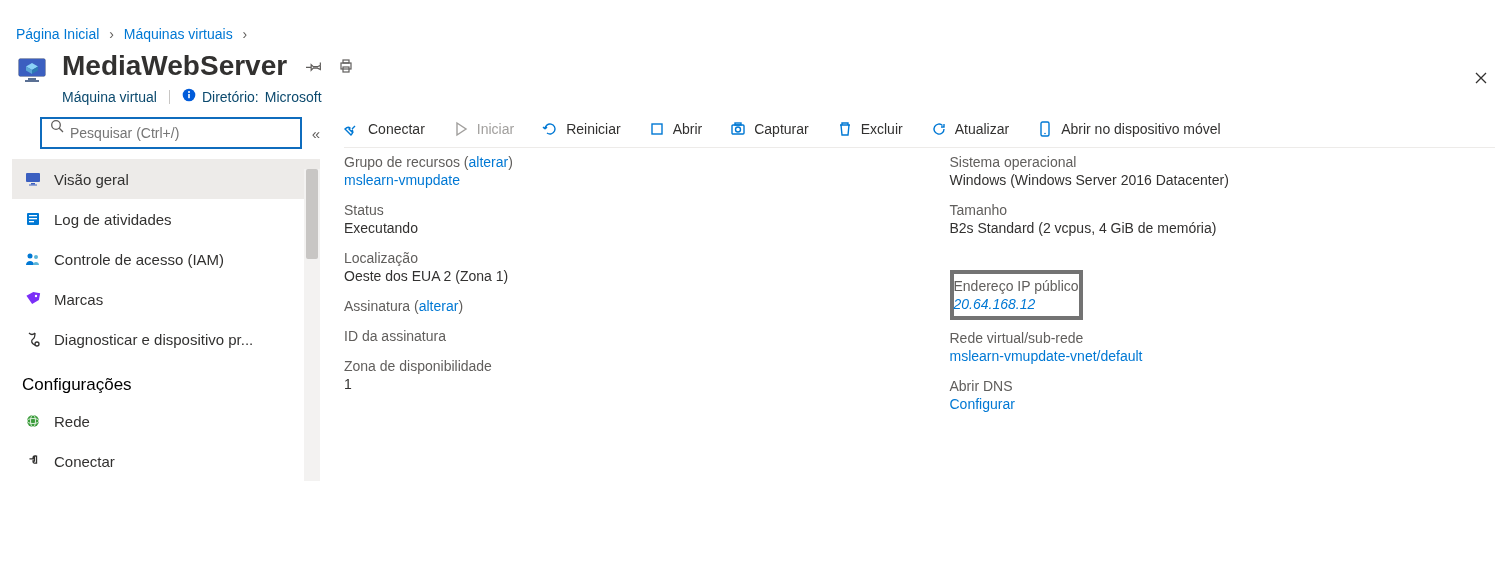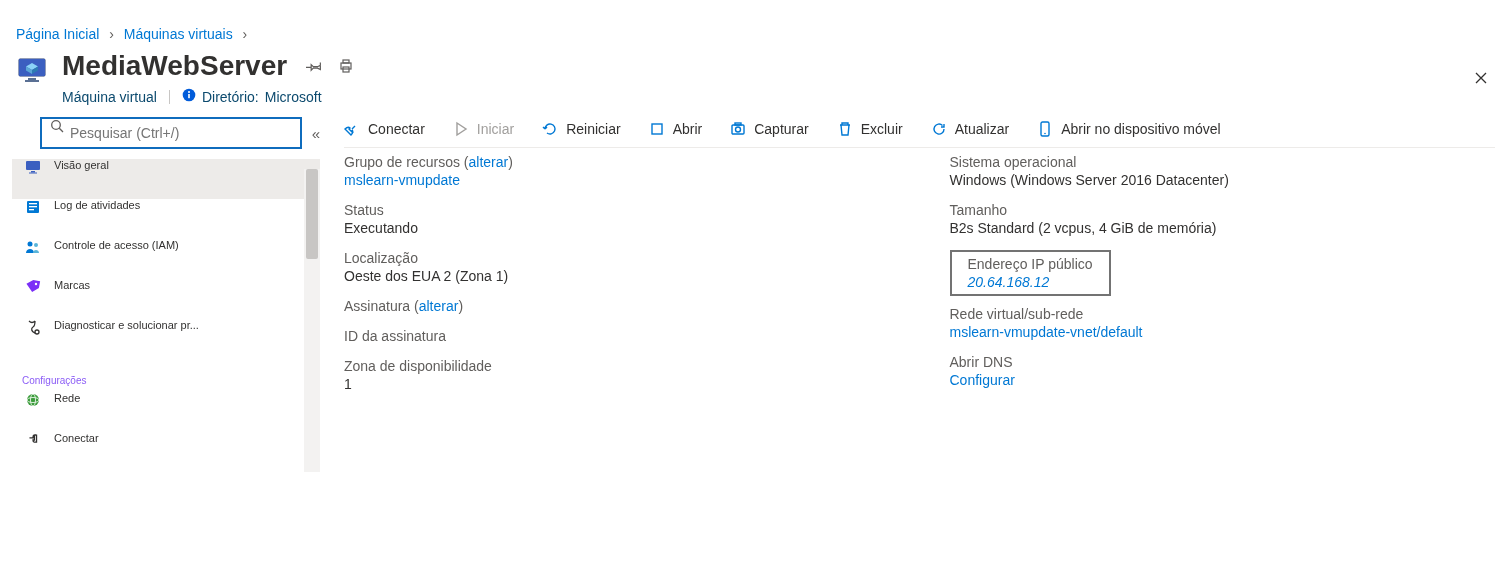--- a/index.html
+++ b/index.html
@@ -48,27 +48,27 @@
     border: 2px solid #0f6cbd; display: flex; 
     width: 289px; height: 32px; padding: 0 8px;
     background: #fff;
     margin-left: 28px;
   }
   .search-icon { color: #605e5c; margin-right: 6px; }
   .search-input { border: none; outline: none; flex: 1; font-size: 14px; color: #323130; background: transparent; }
   .collapse-toggle { margin-left: 10px; color: #605e5c; cursor: pointer; font-size: 15px; }
   .nav-list { width: 308px; }
   .nav-item {
-    display: flex; align-items: flex-start; height: 40px;
+    display: flex; align-items: center; height: 40px;
     padding: 0 10px; cursor: pointer; color: #323130;
-    font-size: 11px;
+    font-size: 15px;
   }
   .nav-item.active { background: #edebe9; }
   .nav-item .nav-icon { width: 22px; display: inline-flex; align-items: center; justify-content: center; margin-right: 10px; }
-  .nav-section-label { padding: 16px 10px 6px 10px; color: #8b5cf6; font-size: 10px; }
+  .nav-section-label { padding: 16px 10px 6px 10px; color: #000000; font-size: 17px; }
   .scroll-indicator {
     position: absolute; top: 56px; right: 2px; width: 12px; height: 90px;
     background: #c8c6c4; border-radius: 2px;
   }
   .sidebar-track { position: absolute; top:56px; right:0; width:16px; bottom:0; background:#f3f2f1; }
 
   
   .main { flex: 1; padding: 0 16px 0 24px; position: relative; }
   .toolbar { display: flex; align-items: center; gap: 28px; padding: 8px 0 10px 0; flex-wrap: wrap; }
   .tb-btn { display: inline-flex; align-items: center; gap: 8px; cursor: pointer; color: #323130; }
@@ -82,21 +82,21 @@
   .essentials-title { font-weight: 600; display: flex; align-items: center; gap: 8px; }
   .chev { color: #323130; }
   .json-view { color: #0078d4; cursor: pointer; }
 
   .essentials-grid { display: flex; gap: 60px; }
   .col { flex: 1; min-width: 0; }
   .field { margin-bottom: 14px; }
   .field-label { color: #605e5c; margin-bottom: 2px; }
   .field-value { color: #323130; }
 
-  .highlight-box { border: 2px solid #737373; padding: 4px 16px; display: inline-block; margin-bottom: 10px; }
+  .highlight-box { border: 4px solid #737373; padding: 4px 0; display: inline-block; margin-bottom: 10px; margin-top: 20px; }
   .highlight-box .field-label { color:#605e5c; }
   .highlight-box .link { display:block;font-style:italic; }
 </style>
 </head>
 <body>
 
 <div class="breadcrumb">
   <a class="link">Página Inicial</a>
   <span class="sep">›</span>
   <a class="link">Máquinas virtuais</a>
@@ -217,21 +217,21 @@
         </span>
         <span>Marcas</span>
       </div>
       <div class="nav-item">
         <span class="nav-icon">
           <svg width="16" height="16" viewBox="0 0 16 16">
               <path d="M4 2c2 2 4 2 6 0M10 2c0 3 0 5-2 6s-2 5 2 6" fill="none" stroke="#323130" stroke-width="1.3"></path>
               <circle cx="12" cy="13" r="2" fill="none" stroke="#323130" stroke-width="1.3"></circle>
             </svg>
         </span>
-        <span>Diagnosticar e solucionar pr...</span>
+        <span>Diagnosticar e dispositivo pr...</span>
       </div>
 
       <div class="nav-section-label">Configurações</div>
 
       <div class="nav-item">
         <span class="nav-icon">
           <svg width="16" height="16" viewBox="0 0 16 16">
               <circle cx="8" cy="8" r="6" fill="#3b9c3b"></circle>
               <ellipse cx="8" cy="8" rx="6" ry="2.5" fill="none" stroke="#fff" stroke-width="0.8"></ellipse>
               <ellipse cx="8" cy="8" rx="2.5" ry="6" fill="none" stroke="#fff" stroke-width="0.8"></ellipse>

